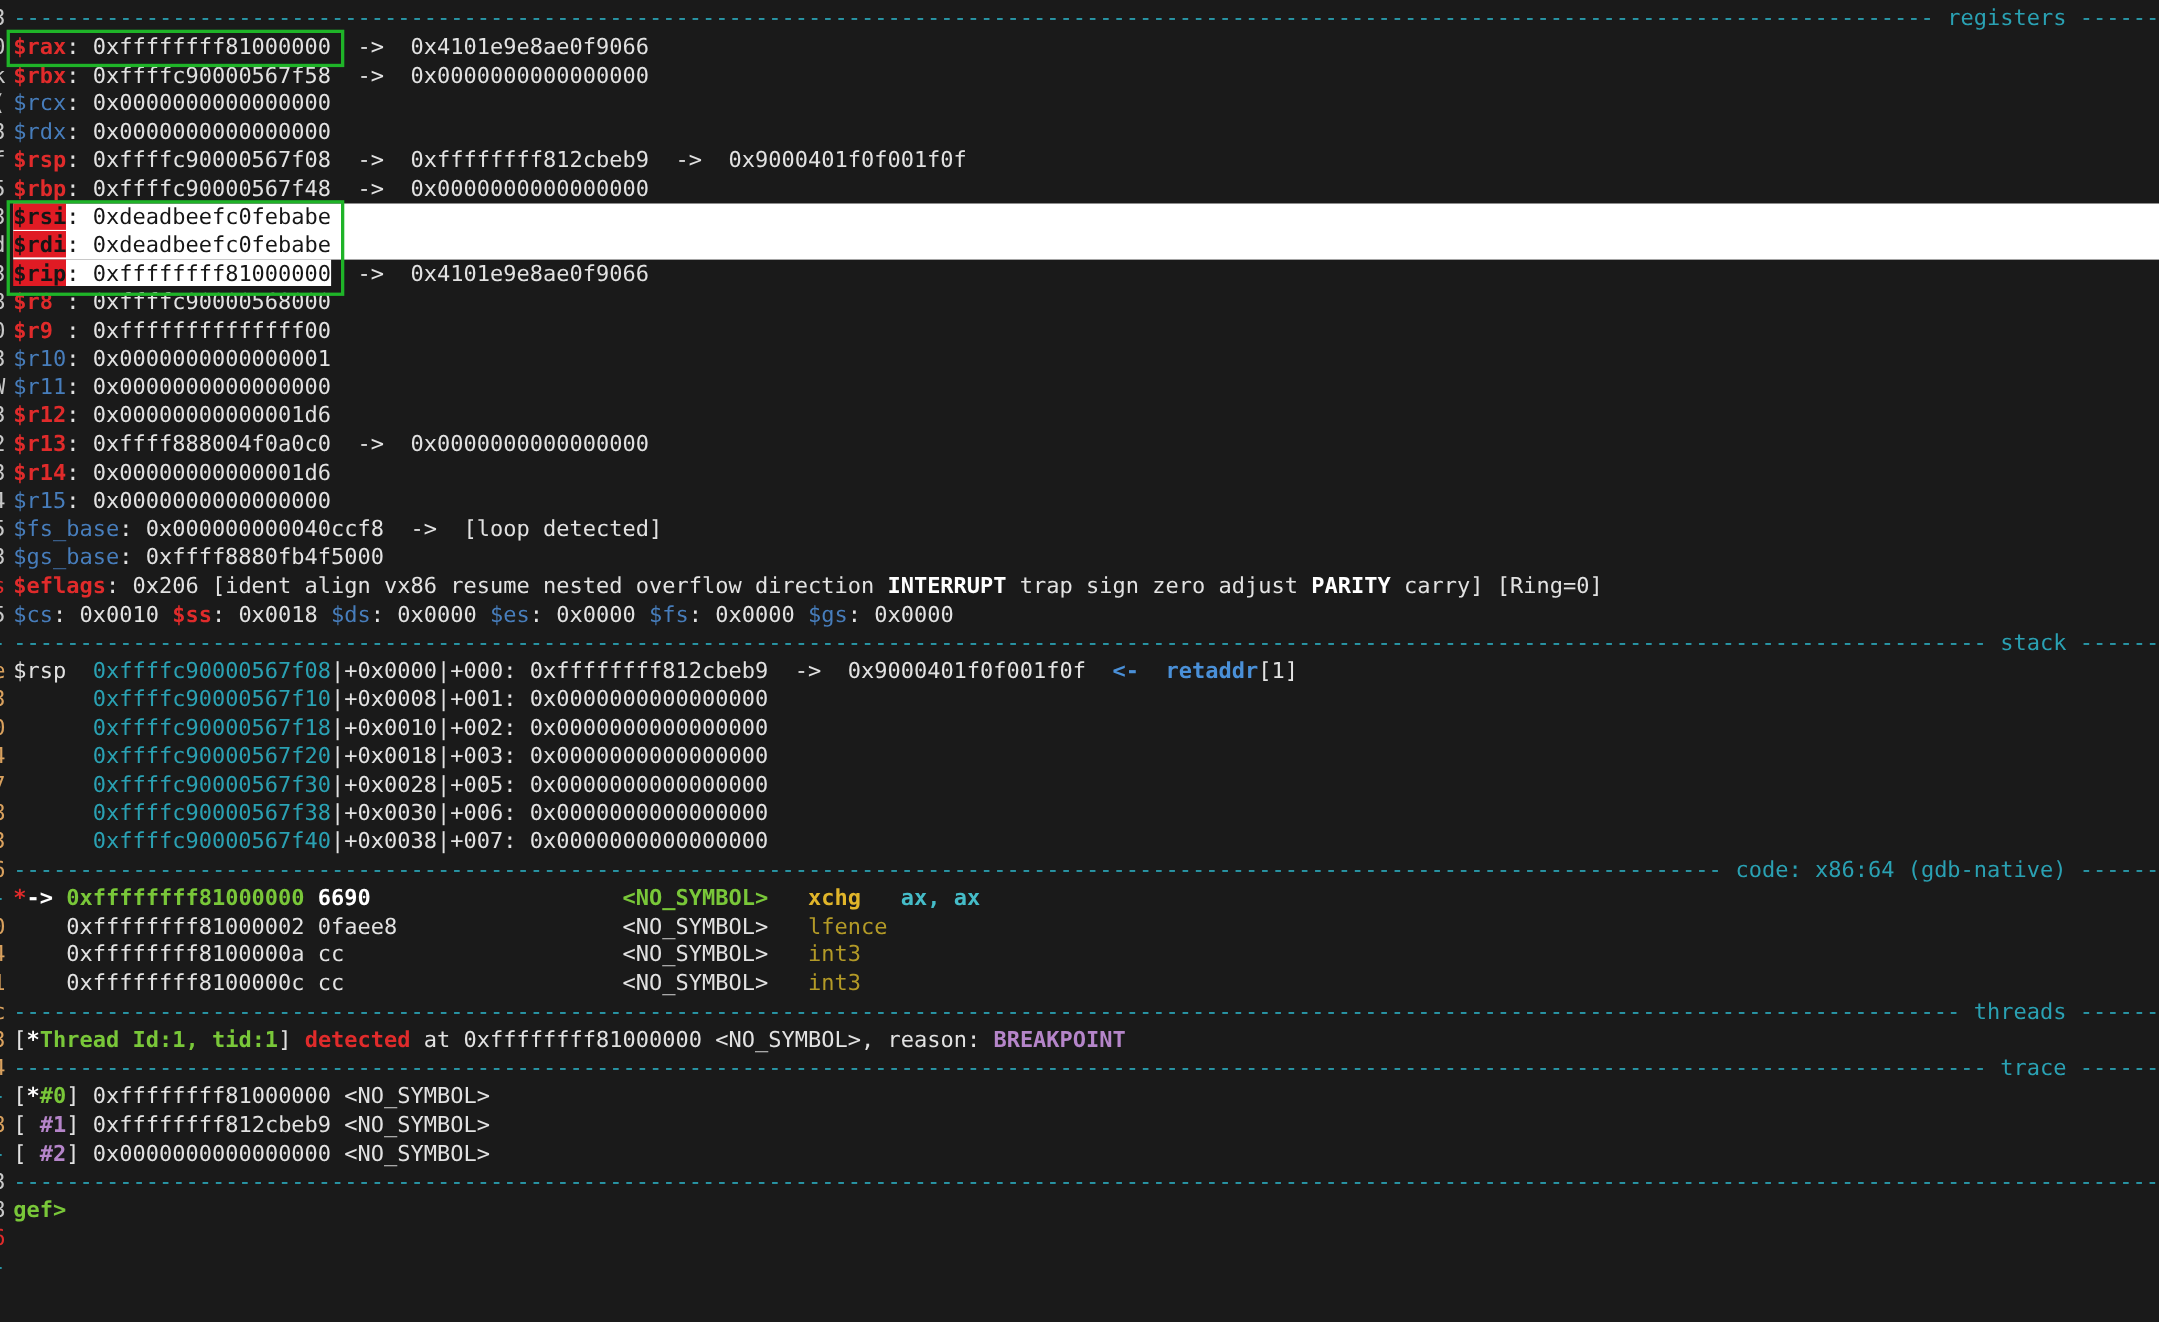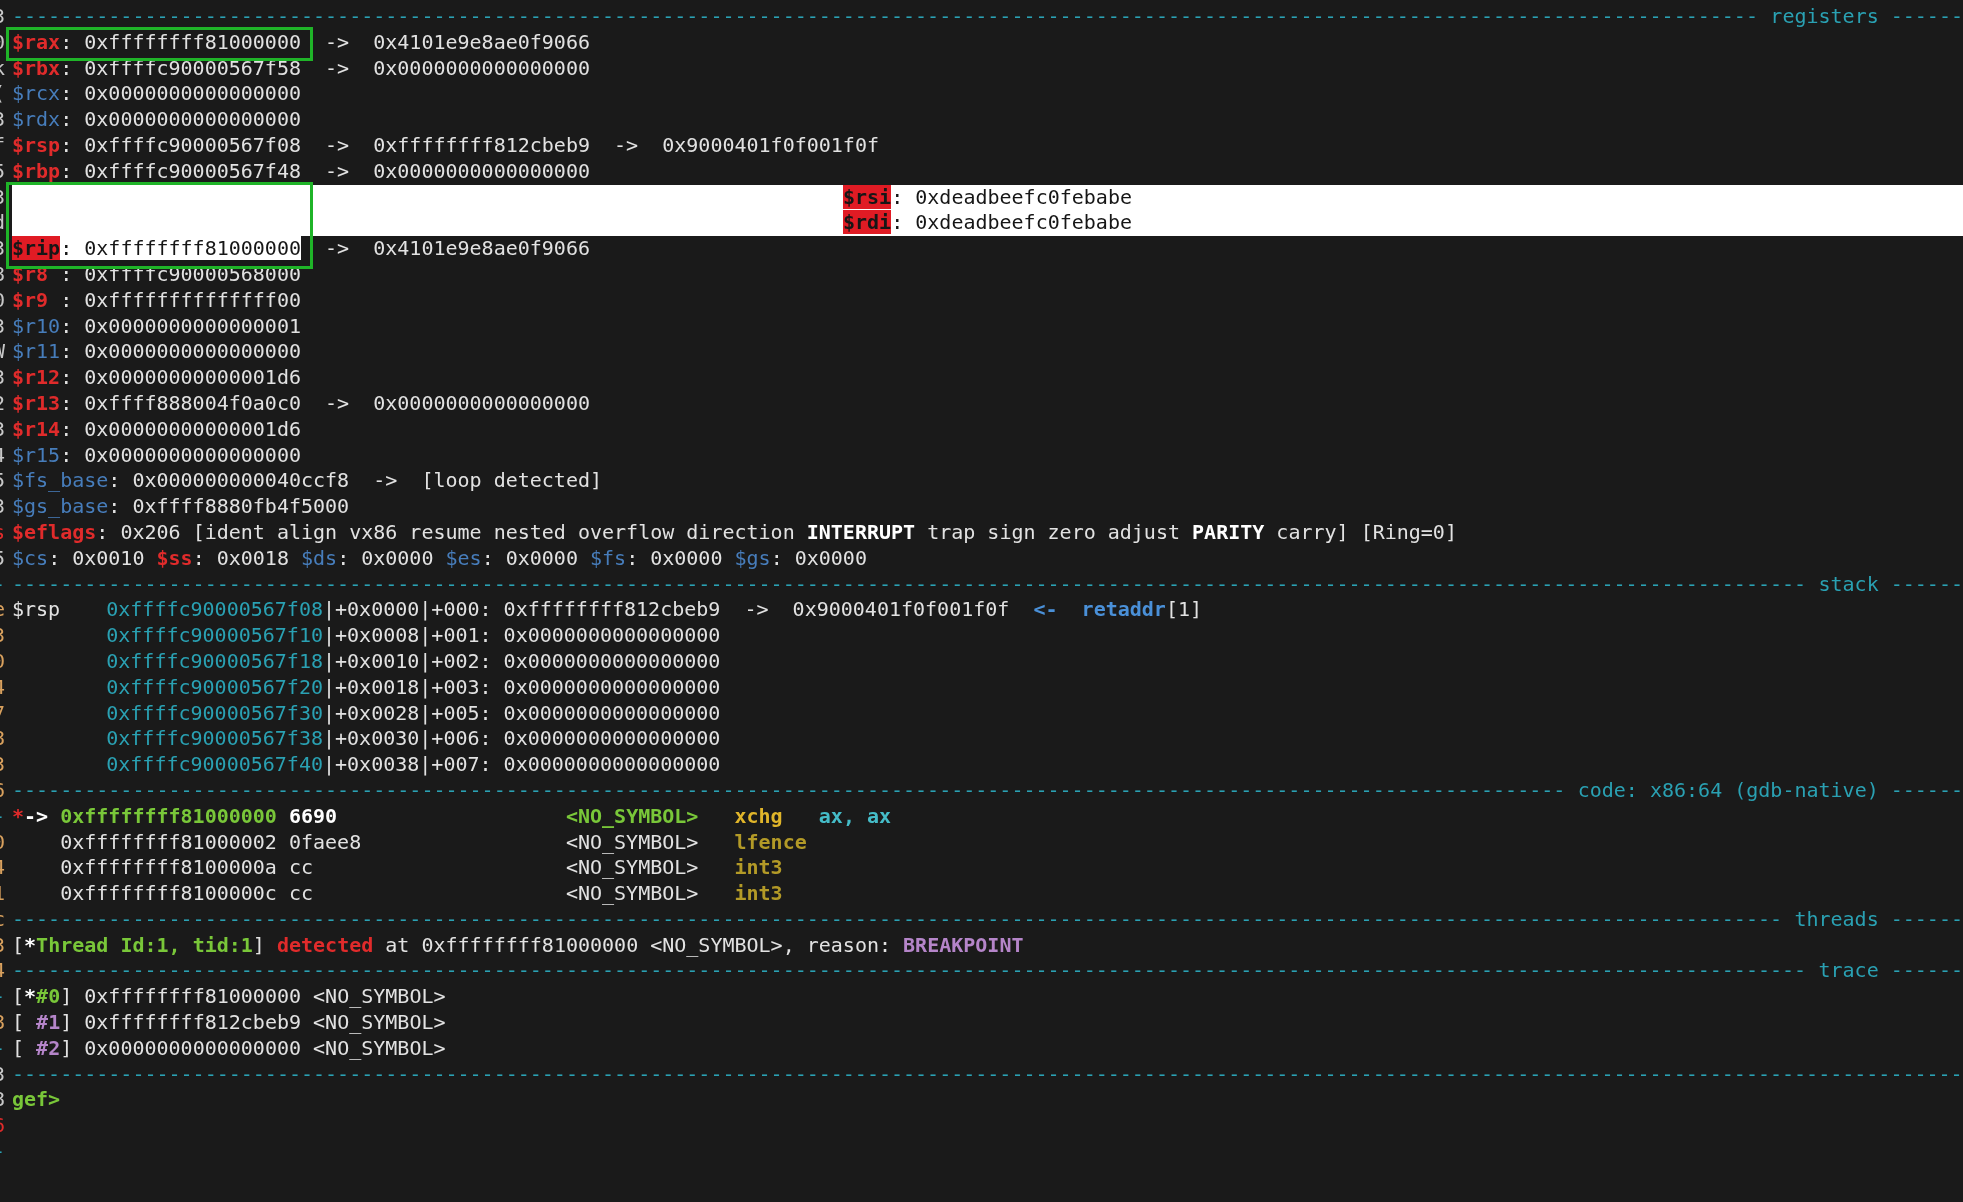--- a/index.html
+++ b/index.html
@@ -4,31 +4,31 @@
 <style>
   html,body{margin:0;padding:0;}
   body{
     width:1963px;height:1202px;overflow:hidden;
     background:var(--bg,#1a1a1a);
     font-family:"DejaVu Sans Mono",monospace;
     font-size:20px;
   }
   .screen{position:relative;width:1963px;height:1202px;padding:4px 0 0 12px;box-sizing:border-box;}
   .line{height:25.8px;line-height:25.8px;white-space:pre;color:var(--fg,#e2e2e2);}
-  .line.rowhl{background:var(--hlrow,#ffffff);color:var(--dark,#161616);text-align:center;}
+  .line.rowhl{background:var(--hlrow,#ffffff);color:var(--dark,#161616);}
   
   .c-w{color:var(--fg,#e2e2e2);}
   .c-wb{color:var(--whiteb,#ffffff);font-weight:bold;}
   .c-rn{color:var(--red,#e02b2b);font-weight:bold;text-align:center;}
   .c-rd{color:var(--red,#e02b2b);font-weight:bold;}
   .c-bn{color:var(--blue,#477dbb);}
-  .c-tl{color:var(--teal,#2aa1b3);margin-left:22px;}
+  .c-tl{color:var(--teal,#2aa1b3);}
   .c-gb{color:var(--green,#79c739);font-weight:bold;}
   .c-yb{color:var(--yellow,#e0b52a);font-weight:bold;}
-  .c-yd{color:var(--yellowdim,#b39a27);font-weight:bold;}
+  .c-yd{color:var(--yellowdim,#b39a27);}
   .c-cy{color:var(--cyan,#45bcc8);font-weight:bold;}
   .c-pu{color:var(--purple,#b585c9);font-weight:bold;}
   .c-bl{color:var(--linkblue,#4a90d8);font-weight:bold;}
   .c-bll{color:var(--linkblue,#4a90d8);}
   .c-hlr{background:var(--hlname,#e01b24);color:var(--dark,#161616);font-weight:bold;}
   .c-hlw{background:var(--hlrow,#ffffff);color:var(--dark,#161616);}
   .c-k{color:var(--dark,#161616);}
   
   .line.sep{display:flex;color:var(--teal,#2aa1b3);}
   .sep .dashfill{flex:1 1 auto;overflow:hidden;white-space:pre;}

